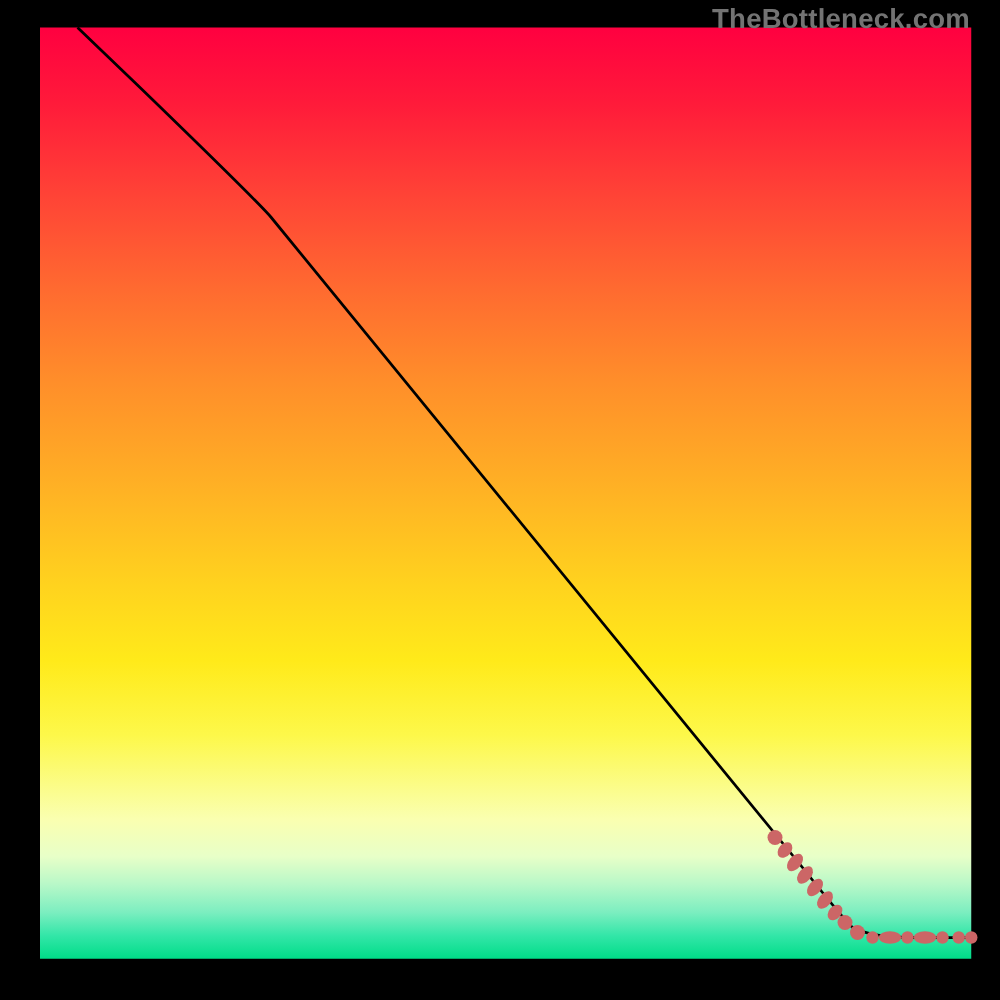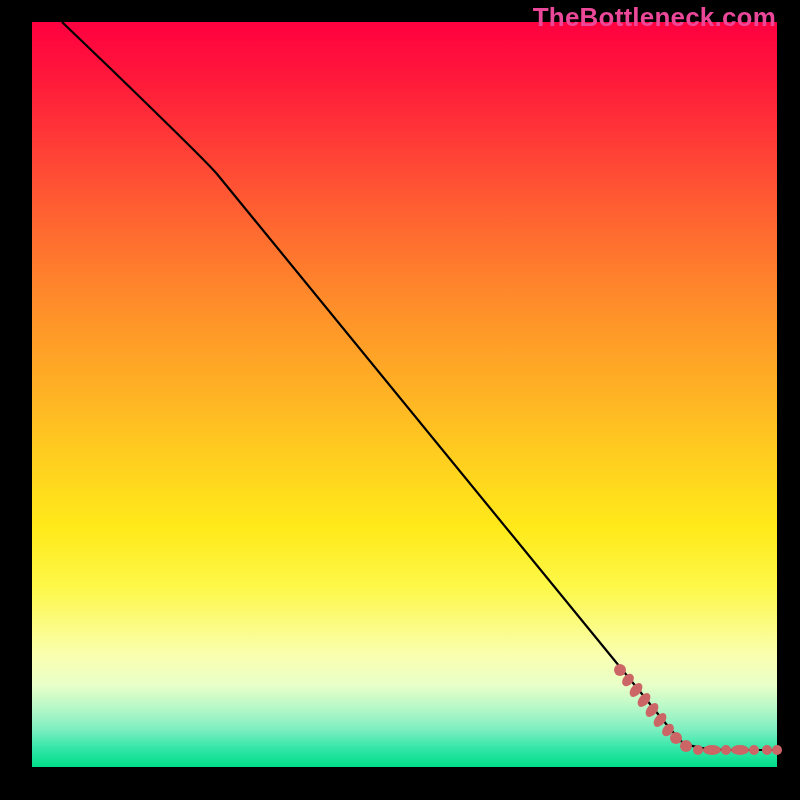--- a/index.html
+++ b/index.html
@@ -41,23 +41,23 @@
       #7ceec0 95%,
       #33e6a8 97.5%,
       #00dd88 100%
     );
   }
   .watermark {
     position: absolute;
     top: 2px;
     right: 24px;
     font-family: Arial, Helvetica, sans-serif;
-    font-size: 26px;
+    font-size: 22px;
     font-weight: 600;
-    color: #ec4899;
+    color: #737373;
     letter-spacing: 0.2px;
   }
   svg.overlay {
     position: absolute;
     left: 32px;
     top: 22px;
     width: 745px;
     height: 745px;
     overflow: visible;
   }

